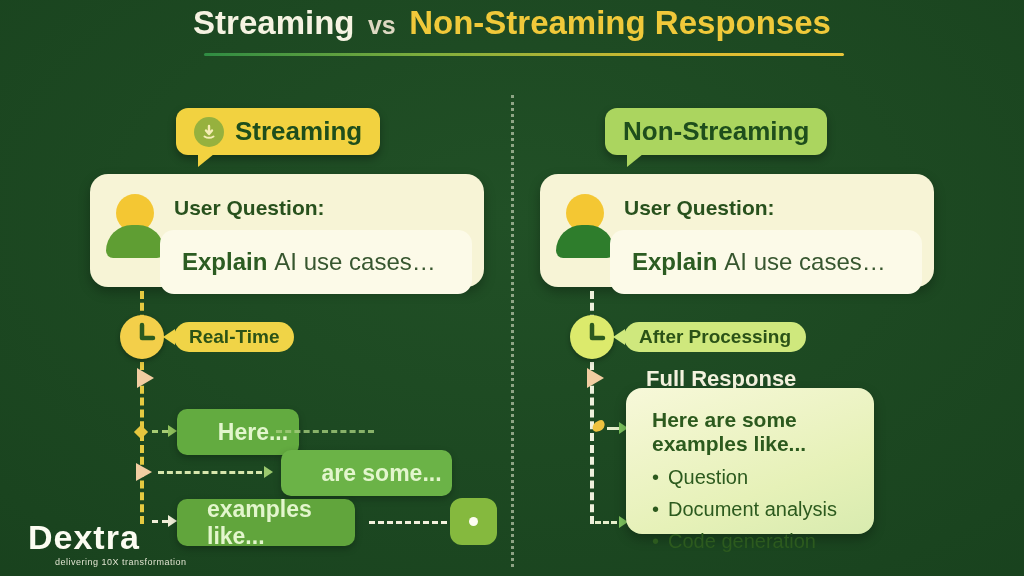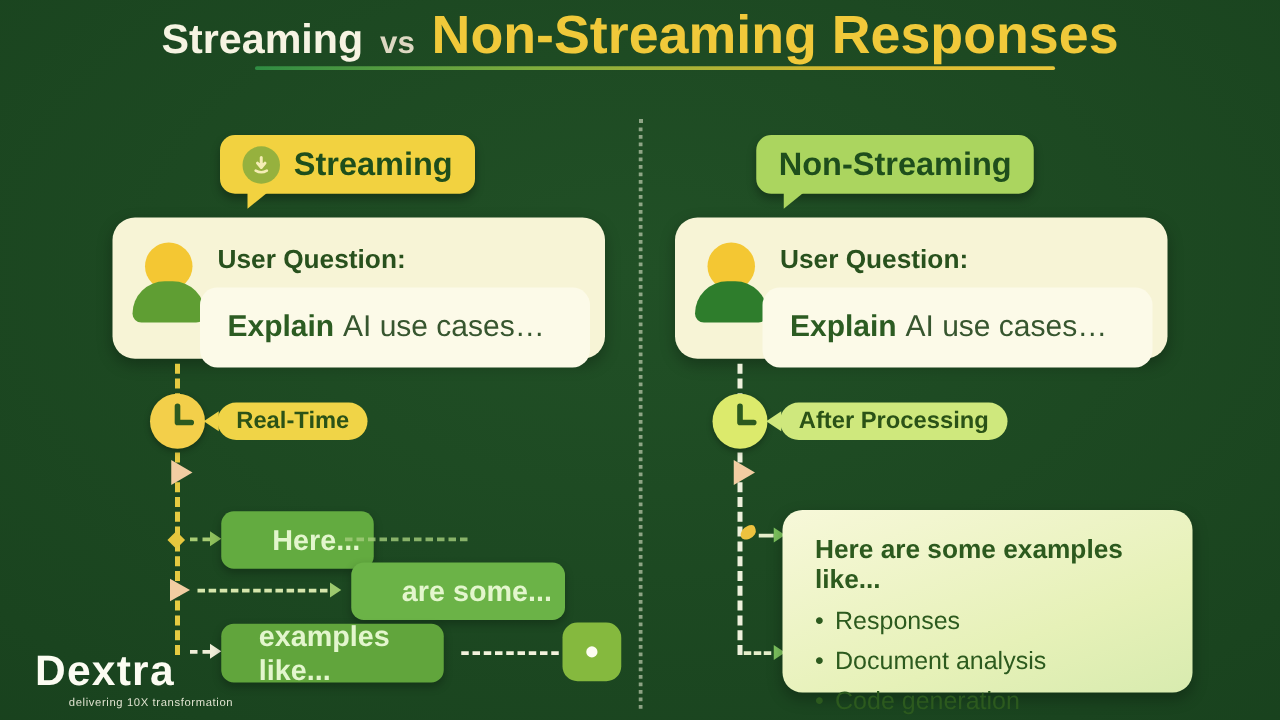--- a/index.html
+++ b/index.html
@@ -5,21 +5,21 @@
   html,body{margin:0;padding:0;background:#0f2b13;}
   .canvas{
     position:relative;width:1024px;height:576px;overflow:hidden;
     background:radial-gradient(120% 130% at 50% 38%, #215026 0%, #1a441f 55%, #143a19 100%);
     font-family:"Liberation Sans","DejaVu Sans",sans-serif;
   }
   
   .title-wrap{position:absolute;top:4px;left:0;width:100%;text-align:center;font-weight:700;white-space:nowrap;}
   .title-main{font-size:33px;color:#f6f3e2;}
   .title-vs{font-size:25px;color:#ddd8c2;margin:0 9px;}
-  .title-accent{font-size:43px;color:#f0c93a;}
+  .title-accent{font-size:33px;color:#f0c93a;}
   .title-underline{position:absolute;left:204px;top:53px;width:640px;height:3px;border-radius:2px;
     background:linear-gradient(90deg,#2f8c43 0%,#7fae3d 35%,#d9b92f 75%,#e8c53a 100%);}
   
   .col-badge{position:absolute;top:108px;height:47px;display:flex;align-items:center;
     padding:0 18px;border-radius:12px;font-size:26px;font-weight:700;color:#1e4e1c;
     box-shadow:0 4px 8px rgba(0,0,0,.3);}
   .col-badge::after{content:'';position:absolute;left:22px;bottom:-12px;width:0;height:0;
     border-right:16px solid transparent;}
   .badge-left{left:176px;background:#f2d240;}
   .badge-left::after{border-top:13px solid #f2d240;}
@@ -69,21 +69,21 @@
   .arr{position:absolute;width:0;height:0;border-top:6px solid transparent;
     border-bottom:6px solid transparent;border-left:9px solid #8fc05c;}
   .diamond{position:absolute;left:136px;top:427px;width:10px;height:10px;background:#e6c63e;
     transform:rotate(45deg);}
   .end-box{position:absolute;left:450px;top:498px;width:47px;height:47px;background:#85b93e;
     border-radius:12px;display:flex;align-items:center;justify-content:center;}
   .end-dot{width:9px;height:9px;border-radius:50%;background:#fdfdf2;}
   .blob{position:absolute;left:592px;top:421px;width:13px;height:10px;background:#eec23f;
     border-radius:70% 30% 60% 40%;transform:rotate(-20deg);}
   
-  .resp-card{position:absolute;left:626px;top:408px;width:328px;height:146px;border-radius:16px;
+  .resp-card{position:absolute;left:626px;top:388px;width:248px;height:146px;border-radius:16px;
     background:linear-gradient(160deg,#f7f8d9 0%,#e6f1b8 65%,#d8ebaf 100%);
     padding:20px 22px 0 26px;box-sizing:border-box;color:#2c5a1e;
     box-shadow:0 5px 12px rgba(0,0,0,.28);}
   .resp-title{font-size:21px;font-weight:700;margin-bottom:10px;}
   .resp-bullets{display:flex;flex-direction:column;gap:9px;font-size:20px;}
   .bullet-row{display:flex;gap:9px;align-items:baseline;}
   
   .divider{position:absolute;left:511px;top:95px;height:472px;width:0;
     border-left:3px dotted rgba(235,238,215,.55);}
   .brand{position:absolute;left:28px;top:518px;font-size:34px;font-weight:700;color:#fcfcf2;
@@ -158,20 +158,21 @@
 
   <div class="pill pill-left">
     <span>Real-Time</span>
   </div>
   <div class="pill pill-right">
     <span>After Processing</span>
   </div>
 
   <div class="tri-peach" style="left:137px;top:368px;"></div>
   <div class="tri-peach" style="left:587px;top:368px;"></div>
+  <div class="mode-label" style="left:646px;top:366px;">Full Response</div>
 
   <div class="diamond"></div>
   <div class="dash-h" style="left:152px;top:430px;width:16px;border-color:#a7cc74;"></div>
   <div class="arr" style="left:168px;top:425px;"></div>
   <div class="token-box" style="left:177px;top:409px;width:92px;height:46px;">
     <span>Here...</span>
   </div>
   <div class="dash-h" style="left:276px;top:430px;width:98px;border-color:rgba(164,205,124,.8);"></div>
 
   <div class="tri-peach" style="left:136px;top:463px;border-top-width:9px;border-bottom-width:9px;border-left-width:16px;"></div>
@@ -195,21 +196,21 @@
   <div class="dash-h" style="left:607px;top:427px;width:12px;border-color:#e6eecb;"></div>
   <div class="arr" style="left:619px;top:422px;border-left-color:#7dc35e;"></div>
   <div class="dash-h" style="left:595px;top:521px;width:22px;border-color:#e6eecb;"></div>
   <div class="arr" style="left:619px;top:516px;border-left-color:#7dc35e;"></div>
 
   <div class="resp-card">
     <div class="resp-title">Here are some examples like...</div>
     <div class="resp-bullets">
       <div class="bullet-row">
         <span>•</span>
-        <span>Responses</span>
+        <span>Question</span>
       </div>
       <div class="bullet-row">
         <span>•</span>
         <span>Document analysis</span>
       </div>
       <div class="bullet-row">
         <span>•</span>
         <span>Code generation</span>
       </div>
     </div>

